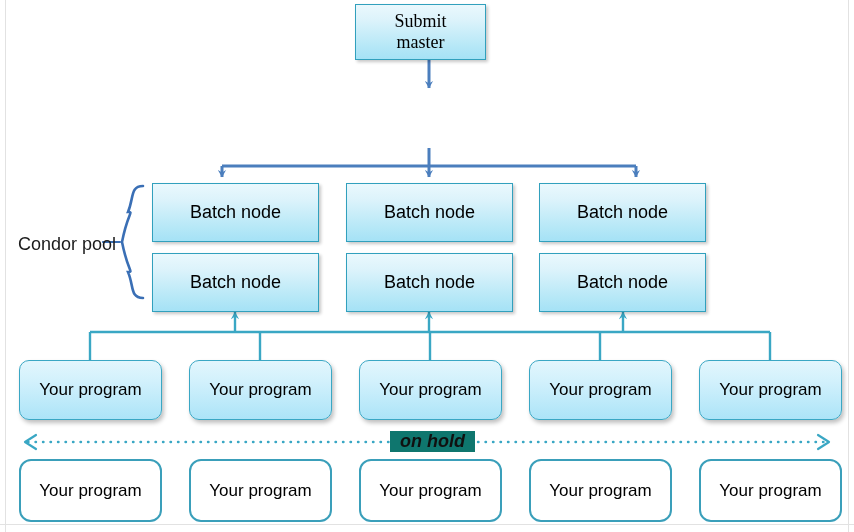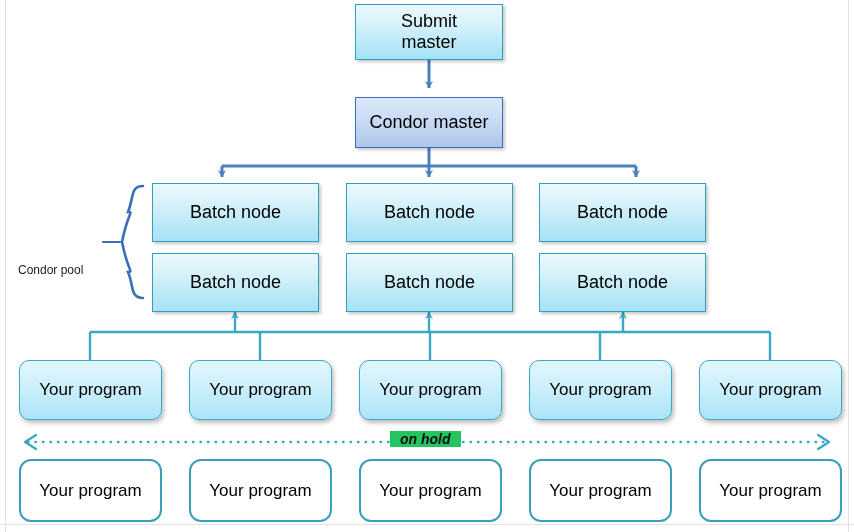--- a/index.html
+++ b/index.html
@@ -77,32 +77,31 @@
     position: absolute;
     left: 0;
     top: 0;
     width: 854px;
     height: 532px;
     pointer-events: none;
   }
 
   .pool-label {
     position: absolute;
-    font-size: 12px;
+    font-size: 18px;
     color: #1b1b1b;
     white-space: nowrap;
-    margin-top: 29px;
   }
   .hold-label {
     position: absolute;
     font-style: italic;
     font-weight: bold;
-    font-size: 14px;
+    font-size: 18px;
     color: #101010;
-    background: #22c55e;
+    background: #0f766e;
     padding: 0 10px;
     white-space: nowrap;
   }
 </style>
 </head>
 <body>
 
 <div id="canvas">
 
   <div class="frame-line frame-left"></div>
@@ -152,28 +151,25 @@
       <line x1="770" y1="332" x2="770" y2="360" stroke="#3aa7c4" stroke-width="2.4"></line>
     </g>
 
     <g>
       <line x1="28" y1="442" x2="826" y2="442" stroke="#3aa7c4" stroke-width="2.4" stroke-linecap="round" stroke-dasharray="0.5 7"></line>
       <path d="M36,435 L25,442 L36,449" fill="none" stroke="#3aa7c4" stroke-width="2.2" stroke-linecap="round" stroke-linejoin="round"></path>
       <path d="M818,435 L829,442 L818,449" fill="none" stroke="#3aa7c4" stroke-width="2.2" stroke-linecap="round" stroke-linejoin="round"></path>
     </g>
   </svg>
 
-  <div class="node node-cyan" style="left:355px; top:4px; width:148px; height:56px; flex-direction:column;">
+  <div class="node node-cyan" style="left:355px; top:4px; width:131px; height:56px; flex-direction:column;font-family:Liberation Serif, serif;">
     <span>Submit</span>
     <span>master</span>
   </div>
 
-  <div class="node node-blue" style="left:355px; top:97px; width:148px; height:51px;">
-    <span>Condor master</span>
-  </div>
 
   <div class="pool-label" style="left:18px; top:234px;">Condor pool</div>
 
   <div class="node node-cyan" style="left:152px; top:183px; width:167px; height:59px;">
     <span>Batch node</span>
   </div>
   <div class="node node-cyan" style="left:346px; top:183px; width:167px; height:59px;">
     <span>Batch node</span>
   </div>
   <div class="node node-cyan" style="left:539px; top:183px; width:167px; height:59px;">

